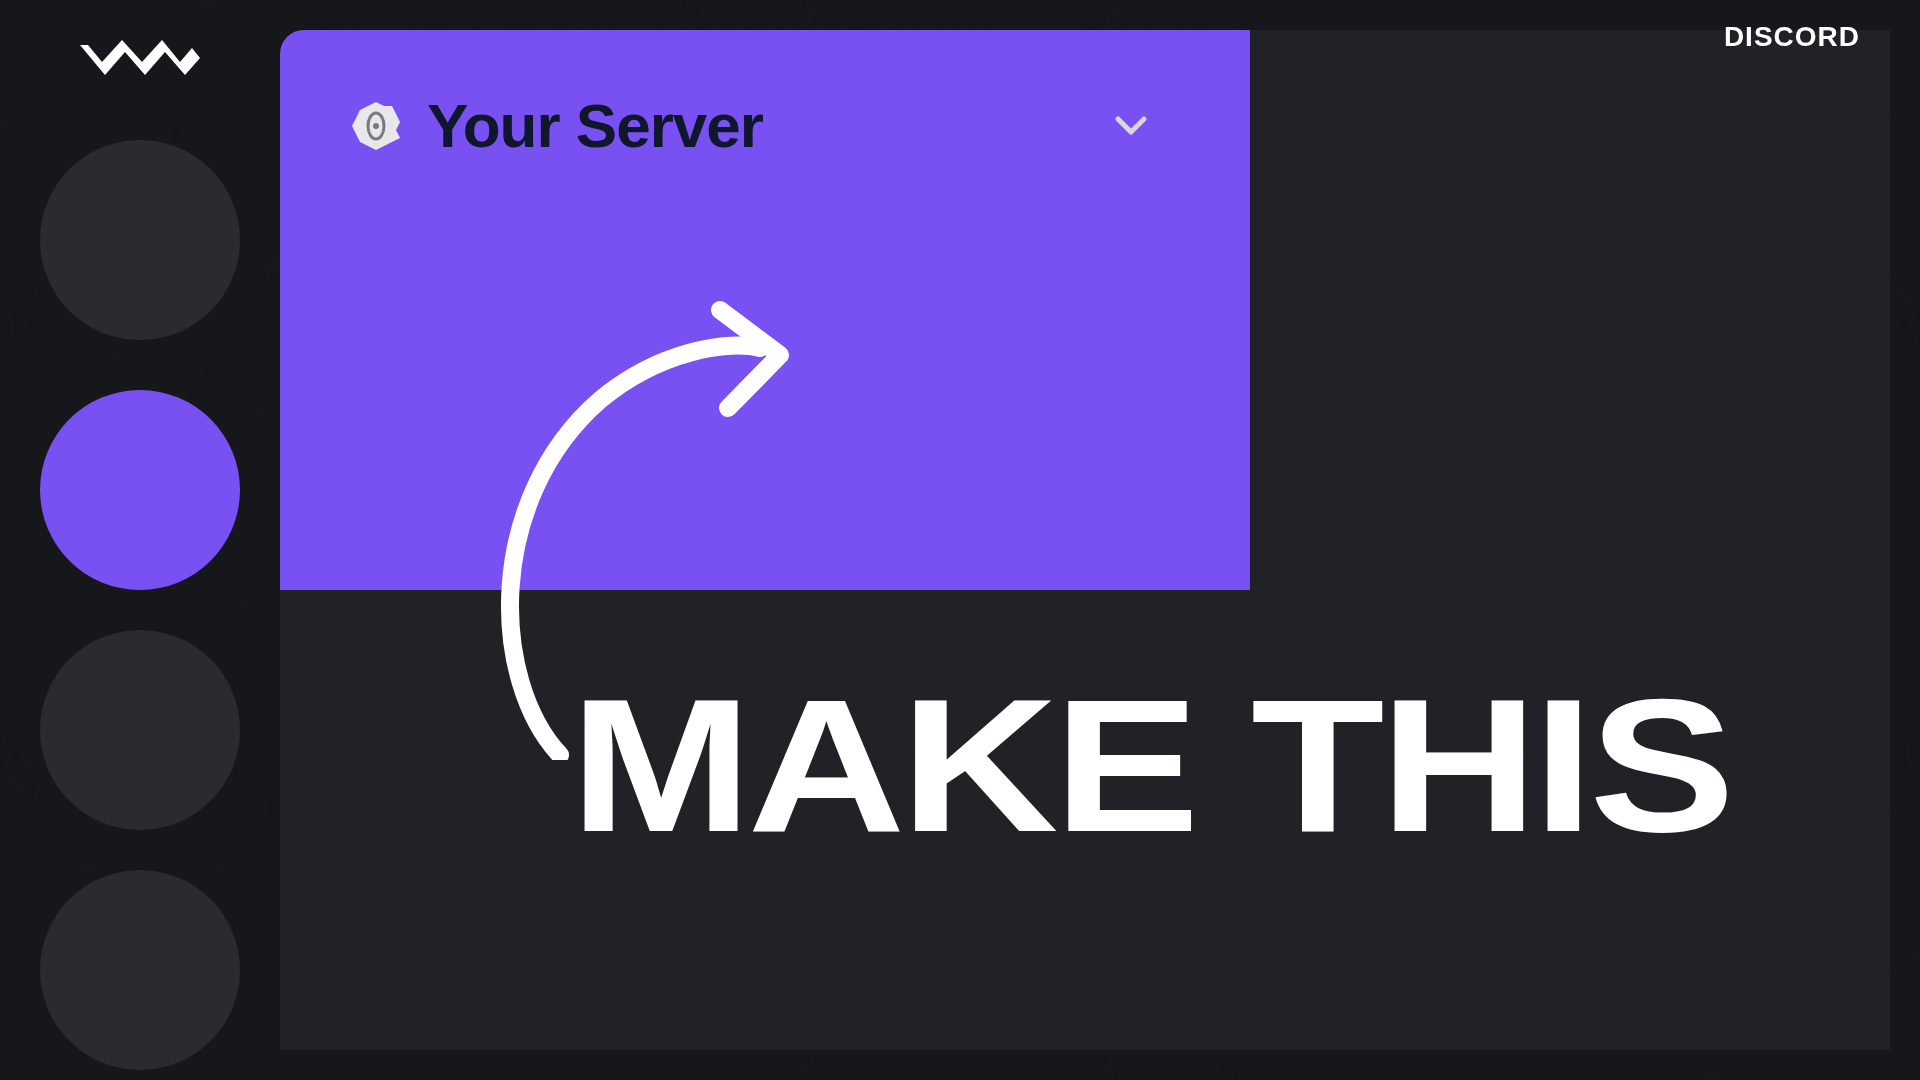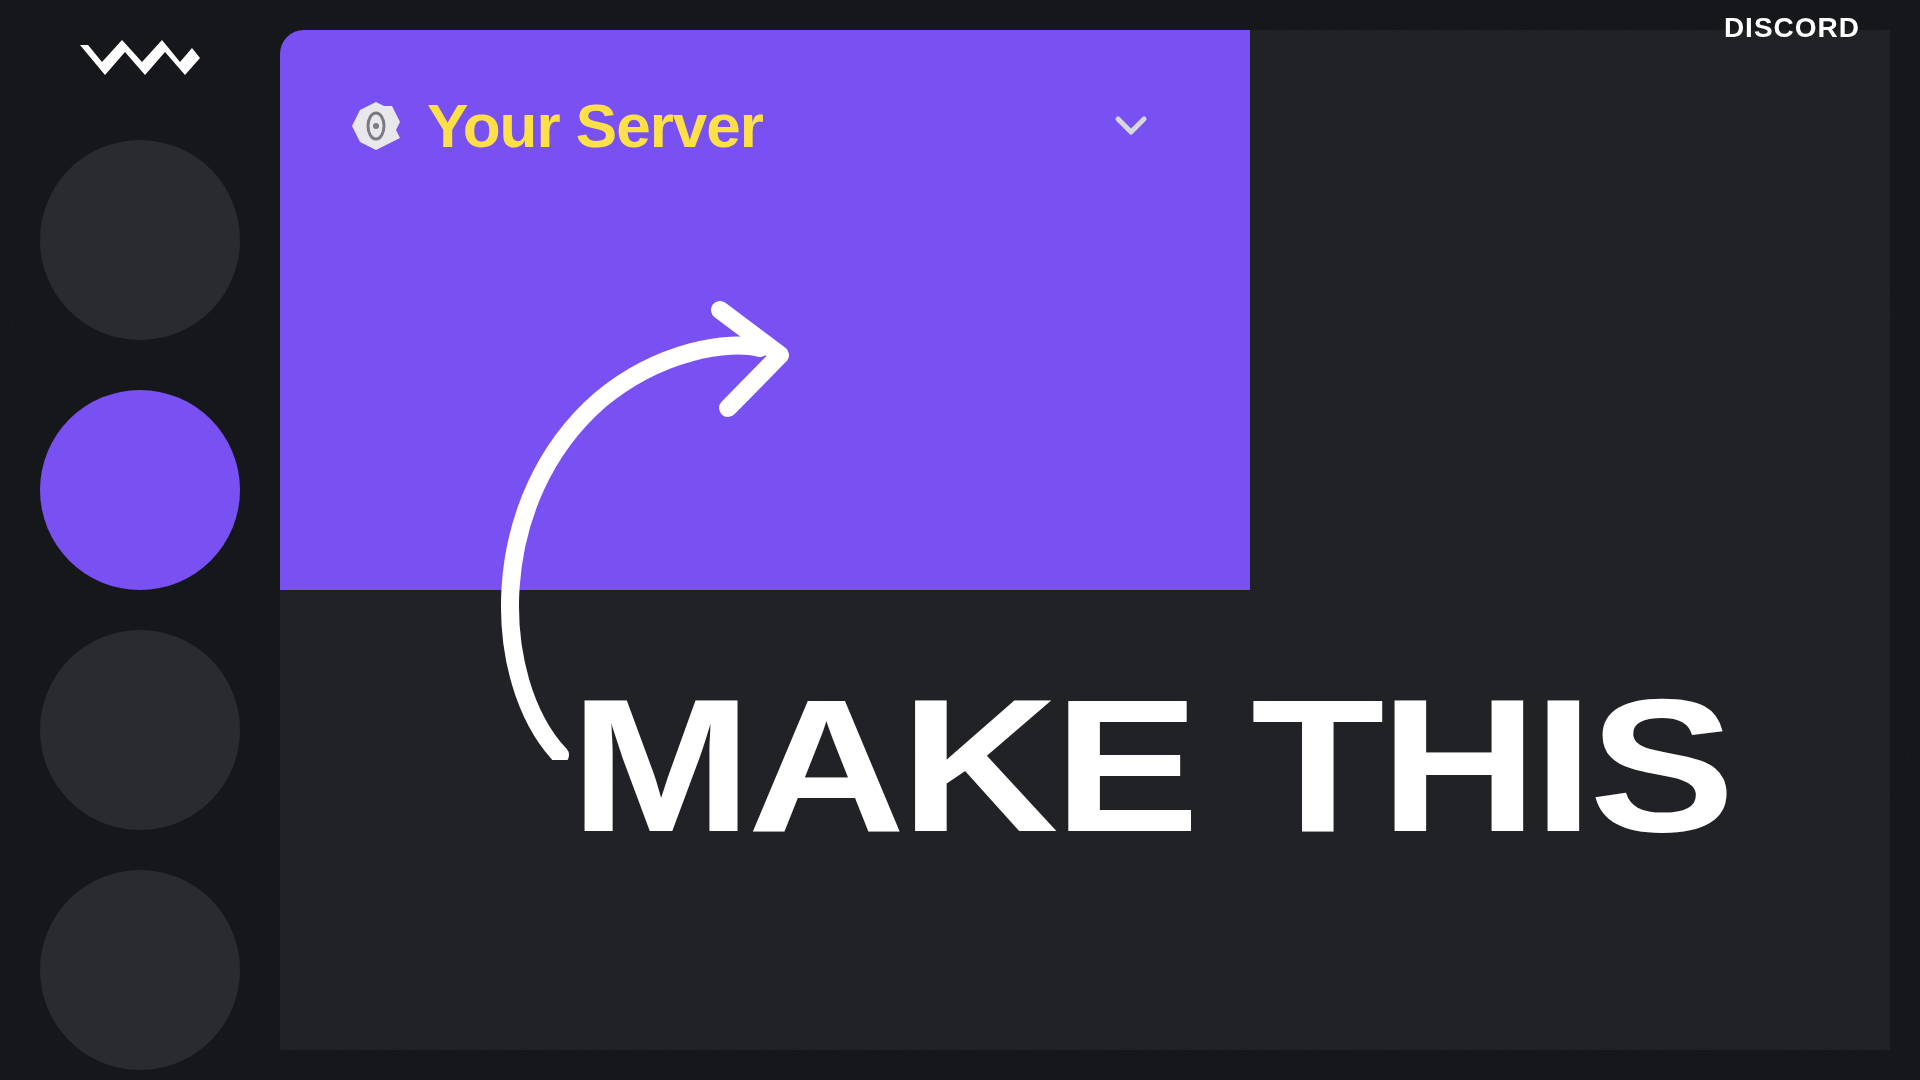--- a/index.html
+++ b/index.html
@@ -109,21 +109,21 @@
       width: 52px;
       height: 52px;
       display: flex;
       align-items: center;
       justify-content: center;
     }
     
     .server-title {
       font-size: 62px;
       font-weight: 700;
-      color: #fde047;
+      color: #0f172a;
       letter-spacing: -1px;
     }
     
     .chevron {
       width: 38px;
       height: 38px;
       display: flex;
       align-items: center;
       justify-content: center;
       margin-right: 30px;
@@ -134,21 +134,21 @@
       left: 200px;
       top: 270px;
       width: 330px;
       height: 460px;
       pointer-events: none;
       z-index: 10;
     }
     
     .discord-label {
       position: absolute;
-      top: 12px;
+      top: 21px;
       right: 60px;
       font-size: 28px;
       font-weight: 800;
       color: #ffffff;
       letter-spacing: 1px;
     }
     
     .headline {
       position: absolute;
       left: 570px;

